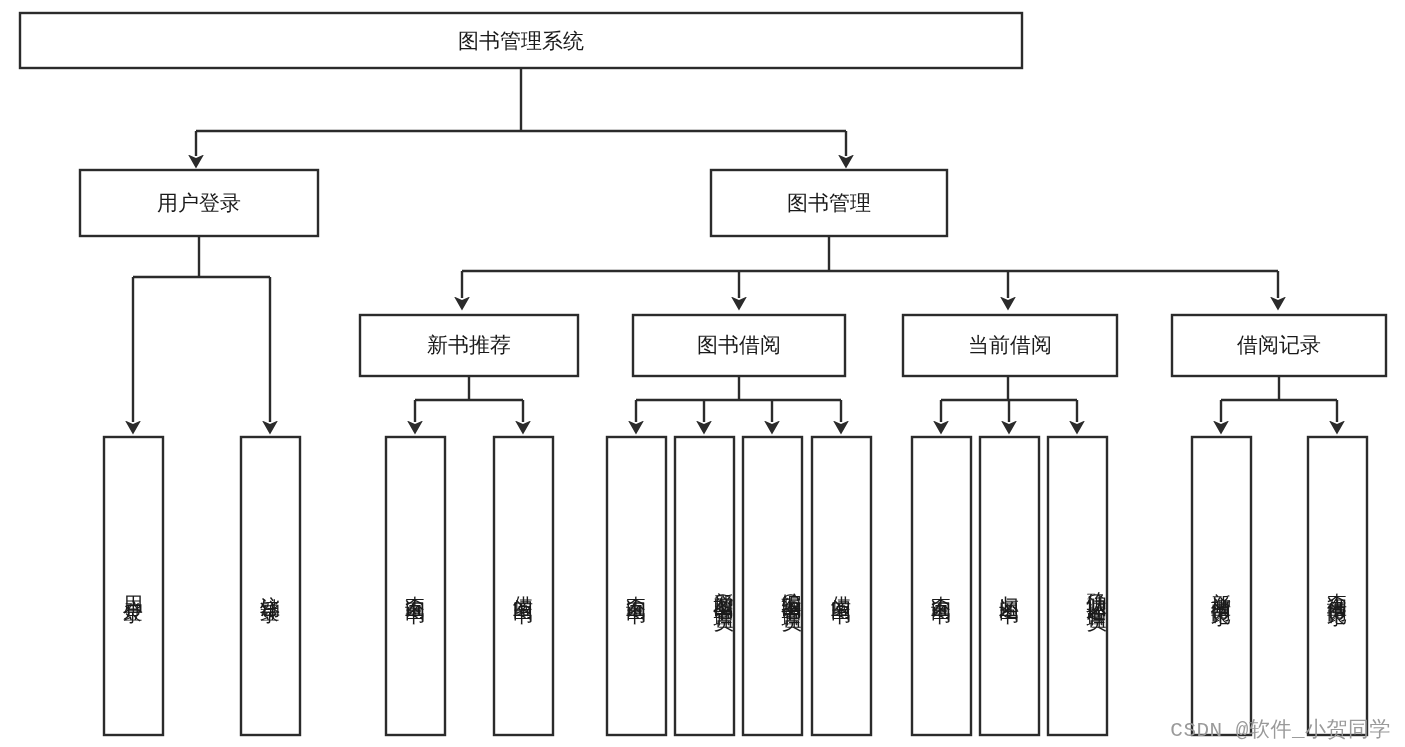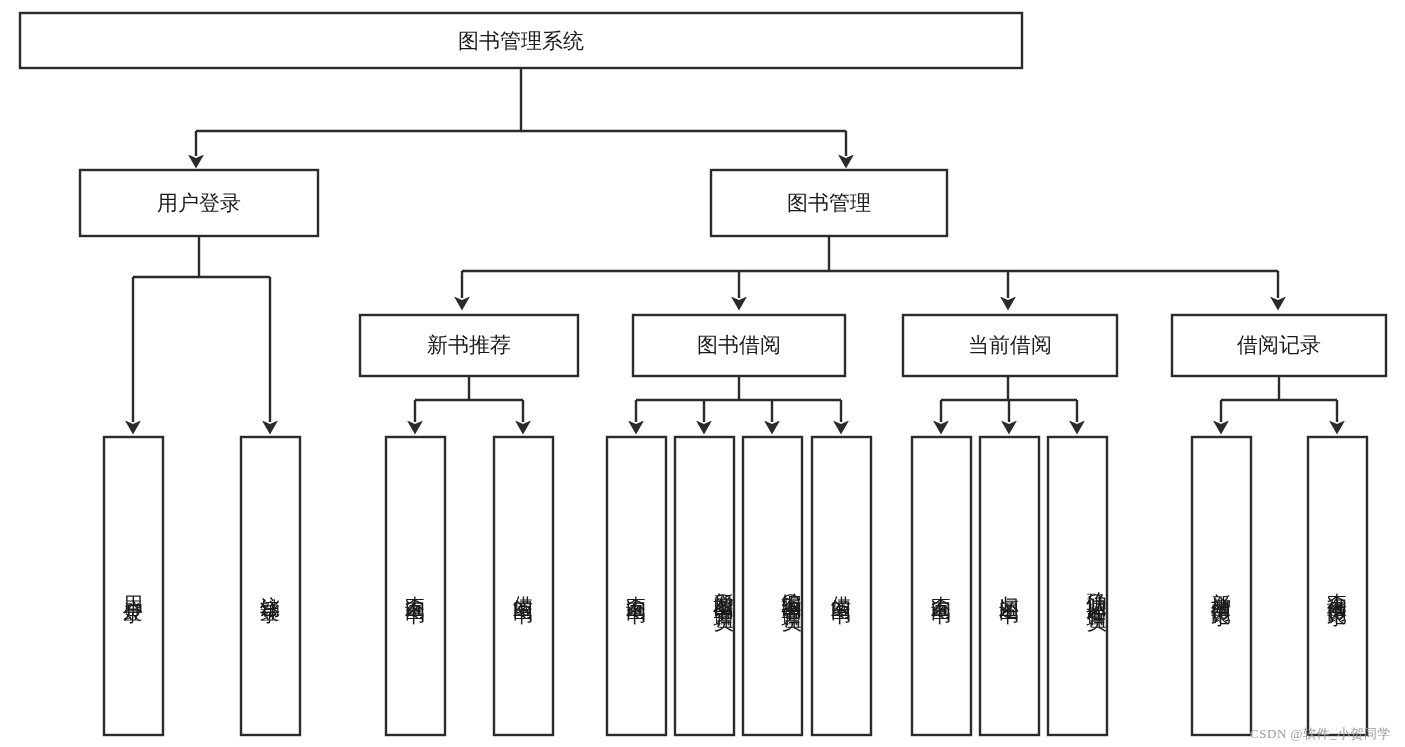--- a/index.html
+++ b/index.html
@@ -56,22 +56,22 @@
     letter-spacing: 3px;
     color: #1a1a1a;
     white-space: nowrap;
     pointer-events: none;
     text-align: center;
   }
   .watermark {
     position: absolute;
     right: 14px;
     bottom: 4px;
-    font-family: Liberation Serif, serif;
-    font-size: 13px;
+    font-family: Liberation Mono, monospace;
+    font-size: 21px;
     color: #9a9a9a;
     letter-spacing: 0.5px;
     white-space: nowrap;
   }
 </style>
 </head>
 <body>
 
 <div id="diagram-root">
 

